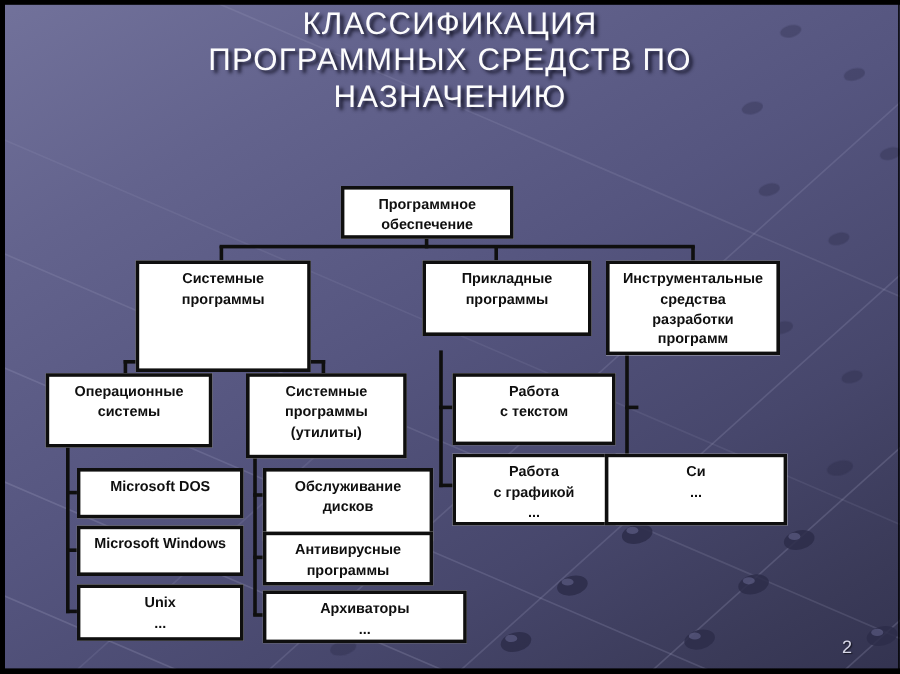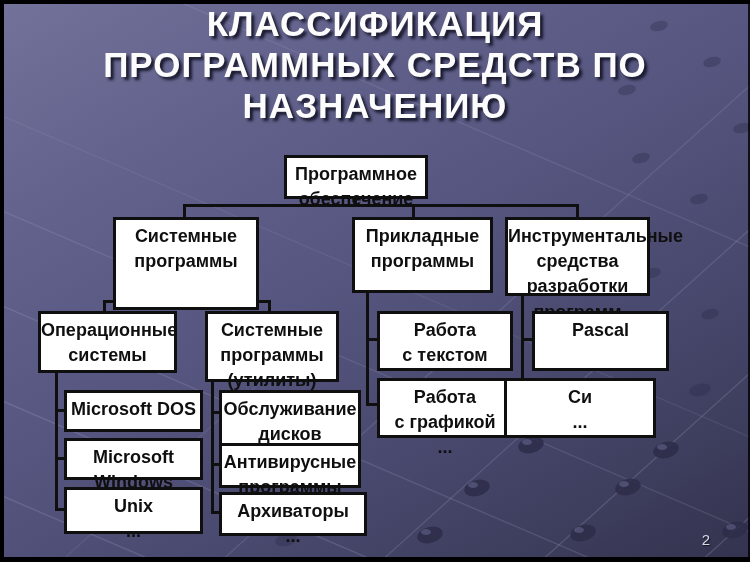--- a/index.html
+++ b/index.html
@@ -9,28 +9,28 @@
     background:linear-gradient(150deg,#72729b 0%,#63638d 22%,#55557f 48%,#47476c 72%,#3a3a58 90%,#333350 100%);
   }
   .bg-svg{position:absolute;left:0;top:0;width:750px;height:562px;}
   .frame{position:absolute;background:#000;}
   .frame.top{left:0;top:0;width:750px;height:4px;}
   .frame.left{left:0;top:0;width:4px;height:562px;}
   .frame.bottom{left:0;bottom:0;width:750px;height:5px;}
   .frame.right{right:0;top:0;width:2px;height:562px;opacity:.8;}
   .title{
     position:absolute;left:0;top:4px;width:750px;text-align:center;
-    color:#fcfcfd;font-weight:bold;font-size:35px;line-height:1.17;
+    color:#fcfcfd;font-weight:normal;font-size:26px;line-height:1.17;
     letter-spacing:1px;white-space:pre-line;
     text-shadow:3px 3px 3px rgba(12,12,28,.85);
   }
   .node{
     position:absolute;box-sizing:border-box;background:#ffffff;
     border:3px solid #0f0f0f;color:#0f0f0f;
-    font-weight:bold;font-size:18px;line-height:1.4;
+    font-weight:bold;font-size:12px;line-height:1.4;
     text-align:center;white-space:pre-line;padding-top:4px;
   }
   .line{position:absolute;background:#0f0f0f;}
   .line.v{width:3px;}
   .line.h{height:3px;}
   .pagenum{
     position:absolute;right:40px;bottom:14px;color:#d6d6e6;font-size:15px;
     text-shadow:1px 1px 1px rgba(0,0,0,.6);
   }
 </style>
@@ -111,47 +111,46 @@
   <div class="line h" style="left:366px;top:338px;width:12px"></div>
   <div class="line h" style="left:366px;top:403px;width:12px"></div>
   <div class="line v" style="left:521px;top:294px;height:112px"></div>
   <div class="line h" style="left:521px;top:338px;width:11px"></div>
   <div class="line h" style="left:521px;top:403px;width:11px"></div>
 
   <div class="node" style="left:284px;top:155px;width:144px;height:44px">Программное
 обеспечение</div>
   <div class="node" style="left:113px;top:217px;width:146px;height:93px">Системные
 программы</div>
-  <div class="node" style="left:352px;top:217px;width:141px;height:76px">Прикладные
+  <div class="node" style="left:352px;top:217px;width:141px;height:63px">Прикладные
 программы</div>
   <div class="node" style="left:38px;top:311px;width:139px;height:62px">Операционные
 системы</div>
   <div class="node" style="left:505px;top:217px;width:145px;height:79px">Инструментальные
 средства
 разработки
 программ</div>
   <div class="node" style="left:205px;top:311px;width:134px;height:71px">Системные
 программы
 (утилиты)</div>
   <div class="node" style="left:64px;top:438px;width:139px;height:42px">Microsoft Windows</div>
   <div class="node" style="left:64px;top:390px;width:139px;height:42px">Microsoft DOS</div>
   <div class="node" style="left:64px;top:487px;width:139px;height:47px">Unix
 ...</div>
   <div class="node" style="left:219px;top:390px;width:142px;height:61px">Обслуживание
 дисков</div>
   <div class="node" style="left:219px;top:443px;width:142px;height:45px">Антивирусные
 программы</div>
-  <div class="node" style="left:219px;top:492px;width:148px;height:44px">Архиваторы
+  <div class="node" style="left:219px;top:492px;width:170px;height:44px">Архиваторы
 ...</div>
   <div class="node" style="left:377px;top:311px;width:136px;height:60px">Работа
 с текстом</div>
   <div class="node" style="left:377px;top:378px;width:136px;height:60px">Работа
 с графикой
 ...</div>
-  <div class="node" style="left:532px;top:311px;width:137px;height:60px">Pascal</div>
   <div class="node" style="left:504px;top:378px;width:152px;height:60px">Си
 ...</div>
 
   <div class="pagenum">2</div>
 
   <div class="frame top"></div>
   <div class="frame left"></div>
   <div class="frame bottom"></div>
   <div class="frame right"></div>
 

